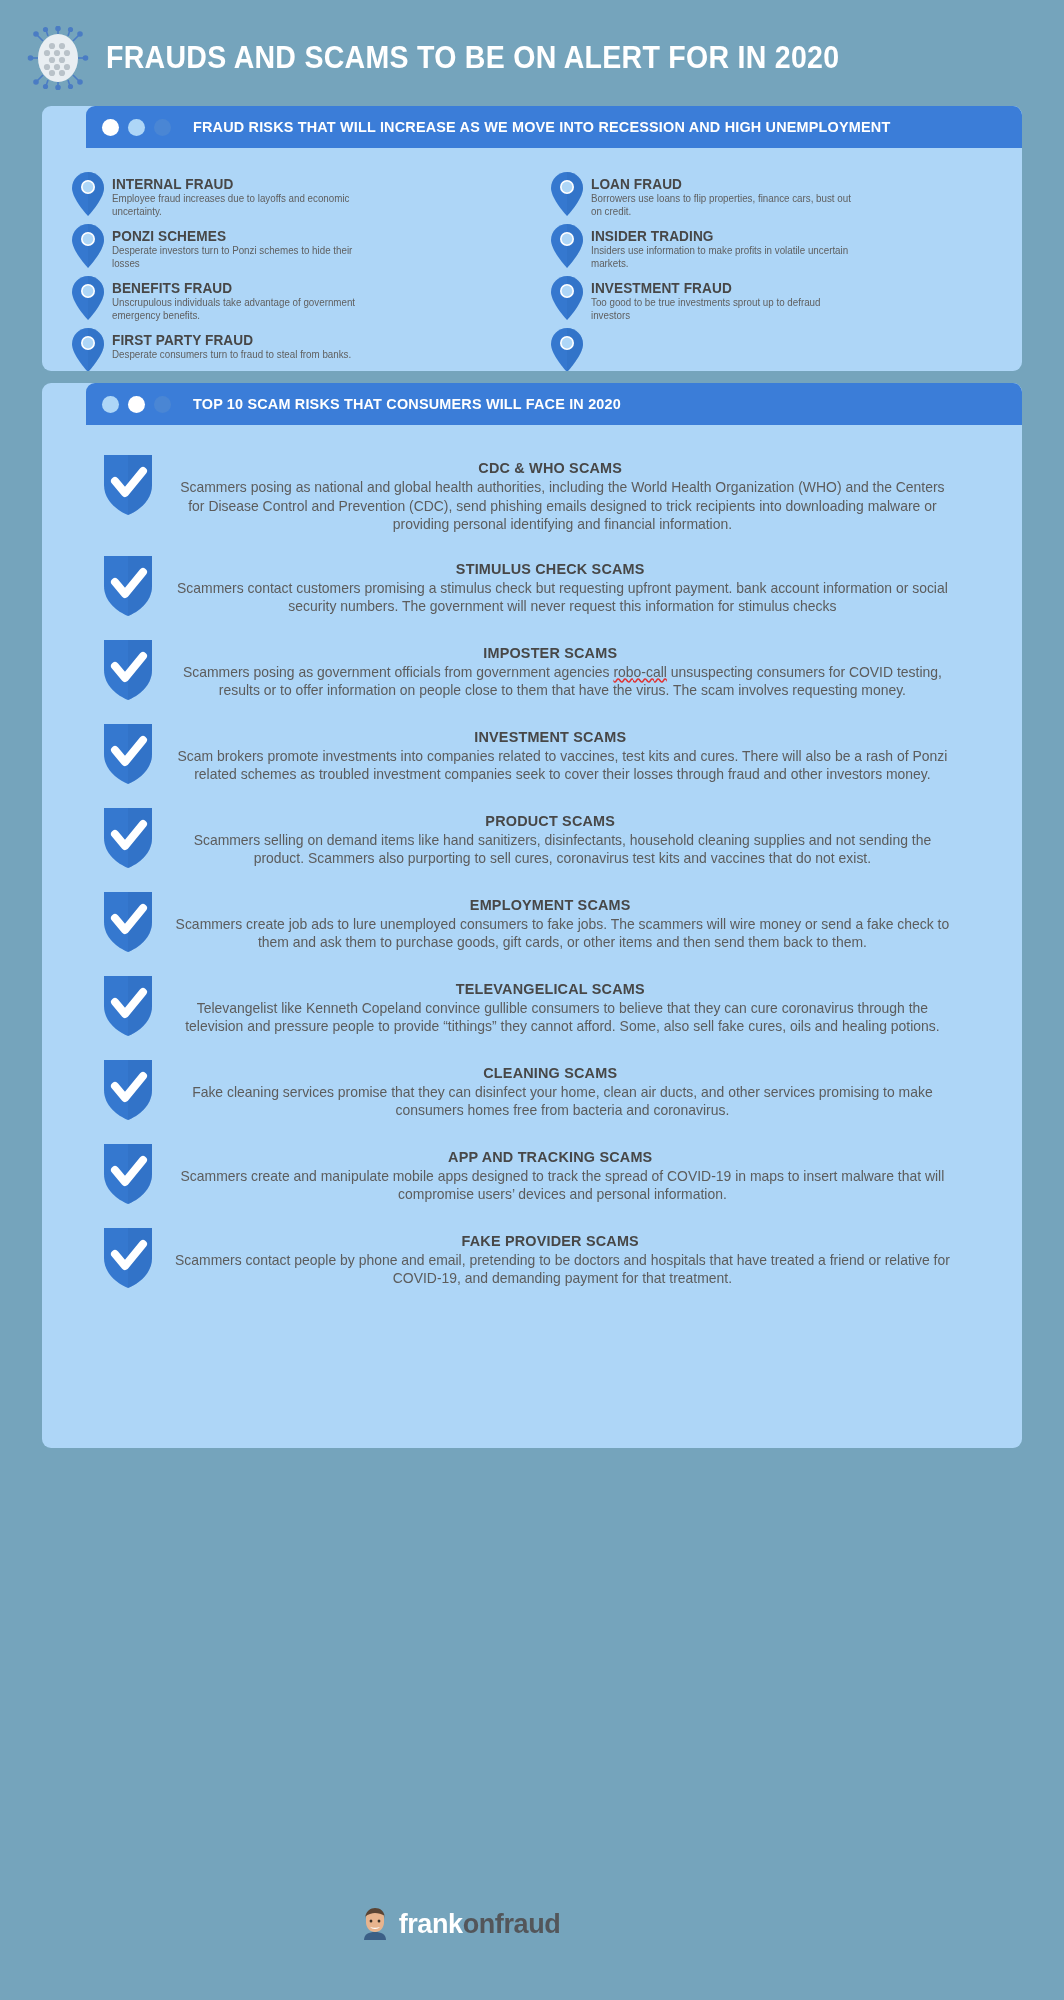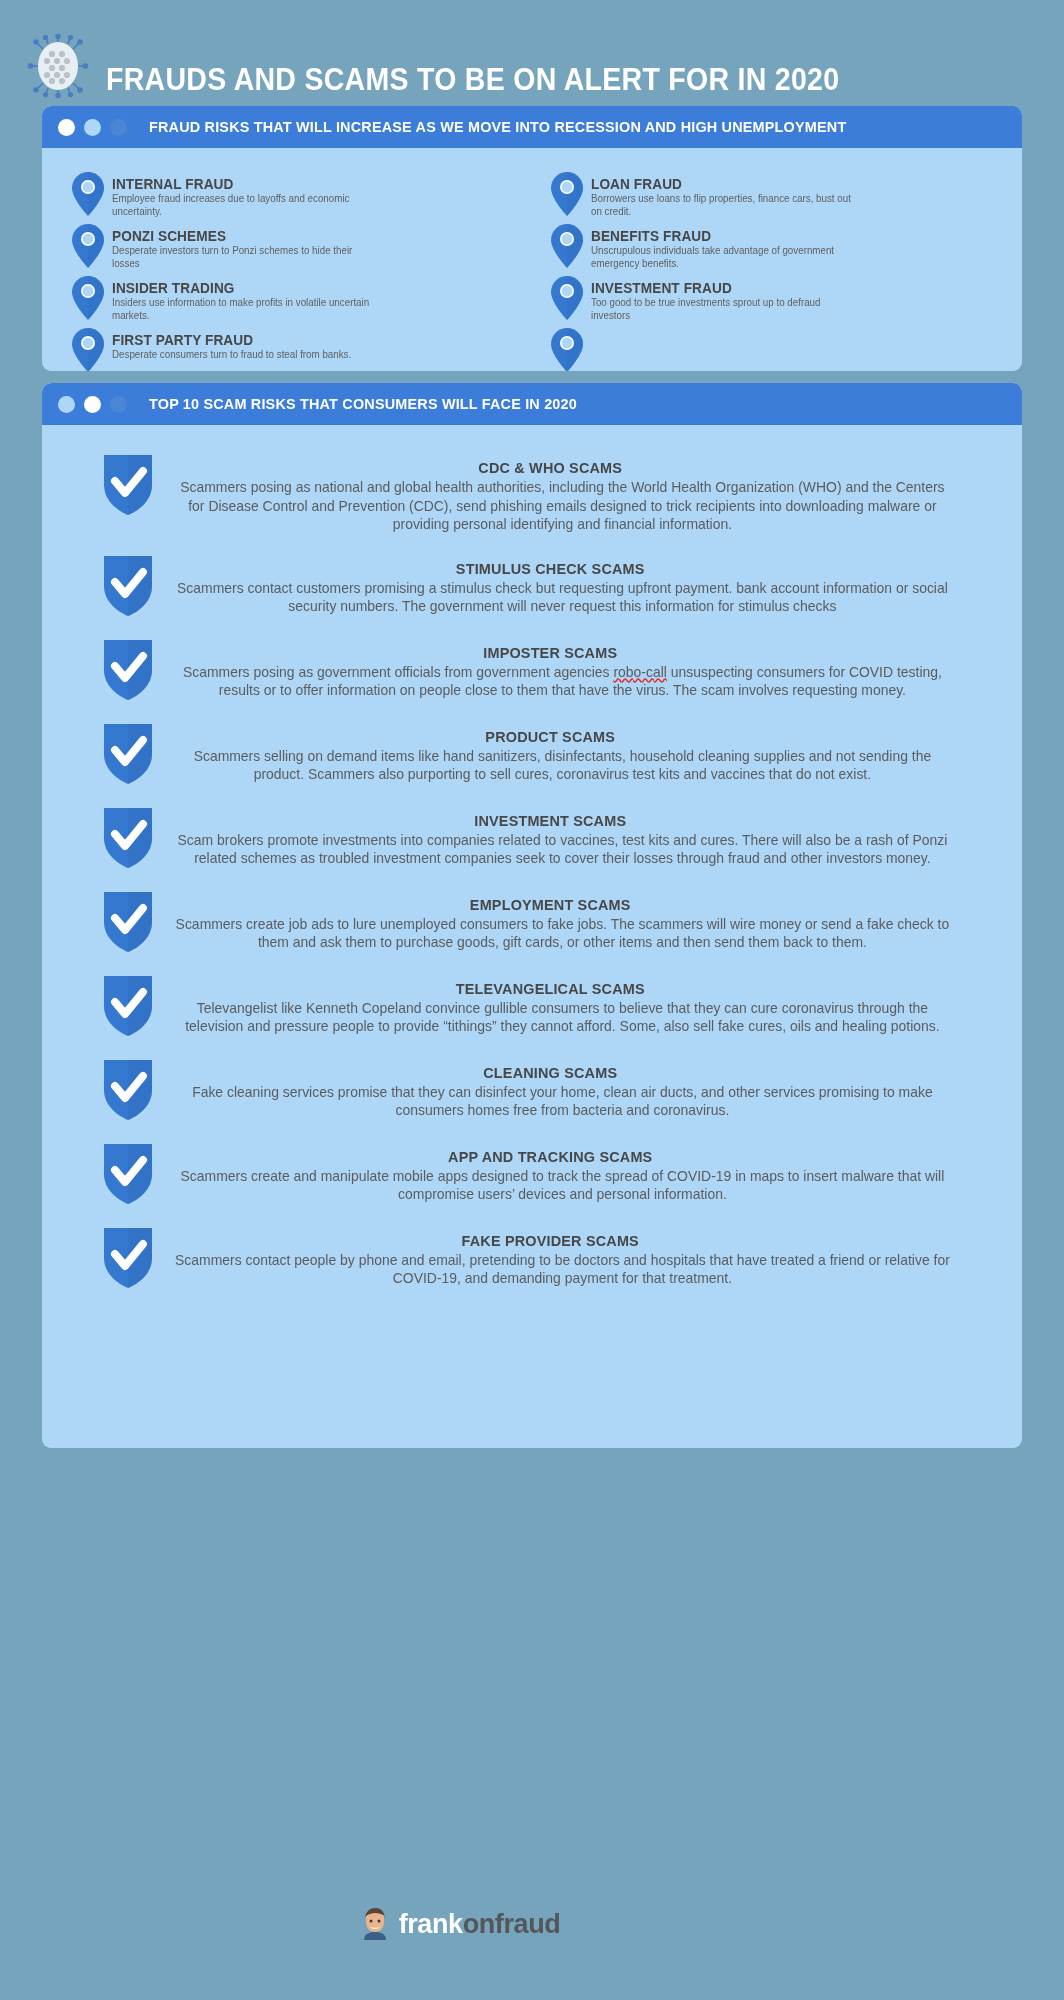--- a/index.html
+++ b/index.html
@@ -21,21 +21,21 @@
   }
 
   
   .header {
     position: absolute;
     left: 20px;
     top: 18px;
     width: 1024px;
     height: 80px;
     display: flex;
-    align-items: flex-end;
+    align-items: center;
   }
   .virus-logo {
     width: 64px;
     height: 64px;
     margin-left: 6px;
     margin-right: 16px;
     flex: 0 0 auto;
   }
   .header-title {
     color: #ffffff;
@@ -60,20 +60,21 @@
   #panel-fraud { top: 106px; height: 265px; }
   #panel-scams { top: 383px; height: 1065px; text-align: center; }
 
   .panel-header {
     height: 42px;
     background: #3b7dd8;
     display: flex;
     align-items: center;
     padding-left: 16px;
     border-radius: 9px 9px 0 0;
+    margin-left: 44px;
   }
   .dots { display: flex; align-items: center; gap: 9px; margin-right: 22px; }
   .dot { width: 17px; height: 17px; border-radius: 50%; }
 
   .panel-header-title {
     color: #ffffff;
     font-size: 15.5px;
     font-weight: bold;
     letter-spacing: 0.2px;
     font-family: "Liberation Sans Narrow", "Liberation Sans", sans-serif;
@@ -271,35 +272,35 @@
         </div>
 
         <div class="fraud-item">
           <svg class="pin-icon" viewBox="0 0 32 44">
             <path d="M16 0 C7.2 0 0 7.2 0 16 C0 27 16 44 16 44 C16 44 32 27 32 16 C32 7.2 24.8 0 16 0 Z" fill="#3578cf"></path>
             <path d="M16 0 C24.8 0 32 7.2 32 16 C32 27 16 44 16 44 Z" fill="#2f6cbd" opacity="0.35"></path>
             <circle cx="16" cy="15" r="7" fill="#ffffff"></circle>
             <circle cx="16" cy="15" r="5.4" fill="#aed6f7"></circle>
           </svg>
           <div class="fraud-text">
+            <div class="fraud-title">INSIDER TRADING</div>
+            <div class="fraud-desc">Insiders use information to make profits in volatile uncertain markets.</div>
+          </div>
+        </div>
+
+        <div class="fraud-item">
+          <svg class="pin-icon" viewBox="0 0 32 44">
+            <path d="M16 0 C7.2 0 0 7.2 0 16 C0 27 16 44 16 44 C16 44 32 27 32 16 C32 7.2 24.8 0 16 0 Z" fill="#3578cf"></path>
+            <path d="M16 0 C24.8 0 32 7.2 32 16 C32 27 16 44 16 44 Z" fill="#2f6cbd" opacity="0.35"></path>
+            <circle cx="16" cy="15" r="7" fill="#ffffff"></circle>
+            <circle cx="16" cy="15" r="5.4" fill="#aed6f7"></circle>
+          </svg>
+          <div class="fraud-text">
             <div class="fraud-title">BENEFITS FRAUD</div>
             <div class="fraud-desc">Unscrupulous individuals take advantage of government emergency benefits.</div>
-          </div>
-        </div>
-
-        <div class="fraud-item">
-          <svg class="pin-icon" viewBox="0 0 32 44">
-            <path d="M16 0 C7.2 0 0 7.2 0 16 C0 27 16 44 16 44 C16 44 32 27 32 16 C32 7.2 24.8 0 16 0 Z" fill="#3578cf"></path>
-            <path d="M16 0 C24.8 0 32 7.2 32 16 C32 27 16 44 16 44 Z" fill="#2f6cbd" opacity="0.35"></path>
-            <circle cx="16" cy="15" r="7" fill="#ffffff"></circle>
-            <circle cx="16" cy="15" r="5.4" fill="#aed6f7"></circle>
-          </svg>
-          <div class="fraud-text">
-            <div class="fraud-title">INSIDER TRADING</div>
-            <div class="fraud-desc">Insiders use information to make profits in volatile uncertain markets.</div>
           </div>
         </div>
 
         <div class="fraud-item">
           <svg class="pin-icon" viewBox="0 0 32 44">
             <path d="M16 0 C7.2 0 0 7.2 0 16 C0 27 16 44 16 44 C16 44 32 27 32 16 C32 7.2 24.8 0 16 0 Z" fill="#3578cf"></path>
             <path d="M16 0 C24.8 0 32 7.2 32 16 C32 27 16 44 16 44 Z" fill="#2f6cbd" opacity="0.35"></path>
             <circle cx="16" cy="15" r="7" fill="#ffffff"></circle>
             <circle cx="16" cy="15" r="5.4" fill="#aed6f7"></circle>
           </svg>
@@ -396,34 +397,34 @@
           </div>
         </div>
 
         <div class="scam-item">
           <svg class="shield-icon" viewBox="0 0 56 66">
             <path d="M4 4 L52 4 L52 34 C52 50 38 60 28 64 C18 60 4 50 4 34 Z" fill="#3578cf"></path>
             <path d="M28 4 L52 4 L52 34 C52 50 38 60 28 64 Z" fill="#2f6cbd" opacity="0.4"></path>
             <path d="M15 30 L25 42 L43 20" stroke="#ffffff" stroke-width="8" fill="none" stroke-linecap="round" stroke-linejoin="round"></path>
           </svg>
           <div class="scam-text">
+            <div class="scam-title">INVESTMENT SCAMS</div>
+            <div class="scam-desc">Scam brokers promote investments into companies related to vaccines, test kits and cures. There will also be a rash of Ponzi related schemes as troubled investment companies seek to cover their losses through fraud and other investors money.</div>
+          </div>
+        </div>
+
+        <div class="scam-item">
+          <svg class="shield-icon" viewBox="0 0 56 66">
+            <path d="M4 4 L52 4 L52 34 C52 50 38 60 28 64 C18 60 4 50 4 34 Z" fill="#3578cf"></path>
+            <path d="M28 4 L52 4 L52 34 C52 50 38 60 28 64 Z" fill="#2f6cbd" opacity="0.4"></path>
+            <path d="M15 30 L25 42 L43 20" stroke="#ffffff" stroke-width="8" fill="none" stroke-linecap="round" stroke-linejoin="round"></path>
+          </svg>
+          <div class="scam-text">
             <div class="scam-title">PRODUCT SCAMS</div>
             <div class="scam-desc">Scammers selling on demand items like hand sanitizers, disinfectants, household cleaning supplies and not sending the product. Scammers also purporting to sell cures, coronavirus test kits and vaccines that do not exist.</div>
-          </div>
-        </div>
-
-        <div class="scam-item">
-          <svg class="shield-icon" viewBox="0 0 56 66">
-            <path d="M4 4 L52 4 L52 34 C52 50 38 60 28 64 C18 60 4 50 4 34 Z" fill="#3578cf"></path>
-            <path d="M28 4 L52 4 L52 34 C52 50 38 60 28 64 Z" fill="#2f6cbd" opacity="0.4"></path>
-            <path d="M15 30 L25 42 L43 20" stroke="#ffffff" stroke-width="8" fill="none" stroke-linecap="round" stroke-linejoin="round"></path>
-          </svg>
-          <div class="scam-text">
-            <div class="scam-title">INVESTMENT SCAMS</div>
-            <div class="scam-desc">Scam brokers promote investments into companies related to vaccines, test kits and cures. There will also be a rash of Ponzi related schemes as troubled investment companies seek to cover their losses through fraud and other investors money.</div>
           </div>
         </div>
 
         <div class="scam-item">
           <svg class="shield-icon" viewBox="0 0 56 66">
             <path d="M4 4 L52 4 L52 34 C52 50 38 60 28 64 C18 60 4 50 4 34 Z" fill="#3578cf"></path>
             <path d="M28 4 L52 4 L52 34 C52 50 38 60 28 64 Z" fill="#2f6cbd" opacity="0.4"></path>
             <path d="M15 30 L25 42 L43 20" stroke="#ffffff" stroke-width="8" fill="none" stroke-linecap="round" stroke-linejoin="round"></path>
           </svg>
           <div class="scam-text">

